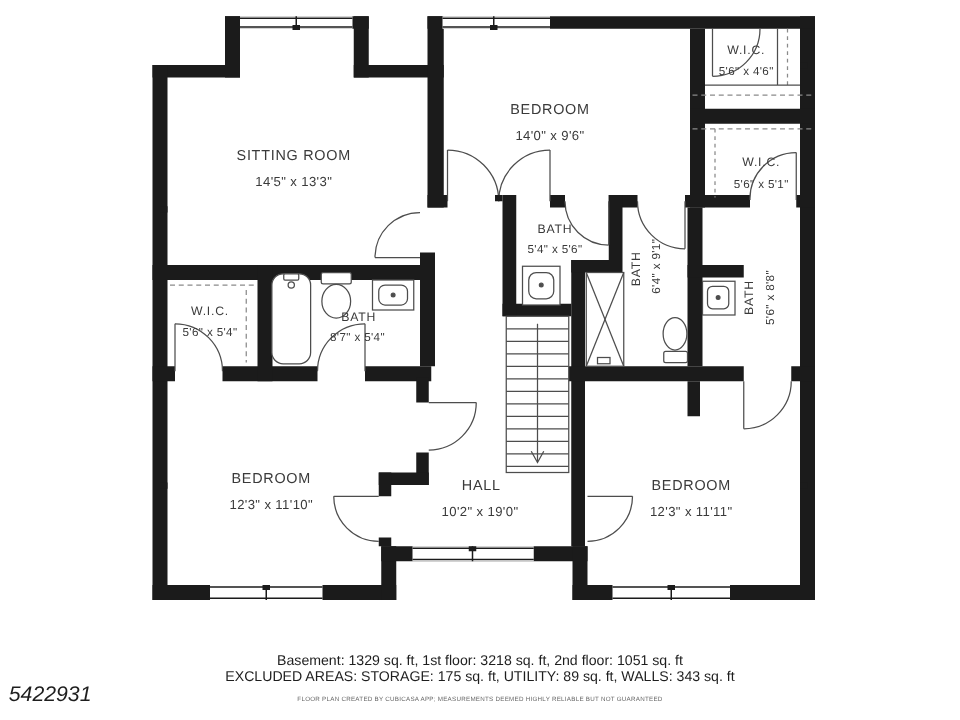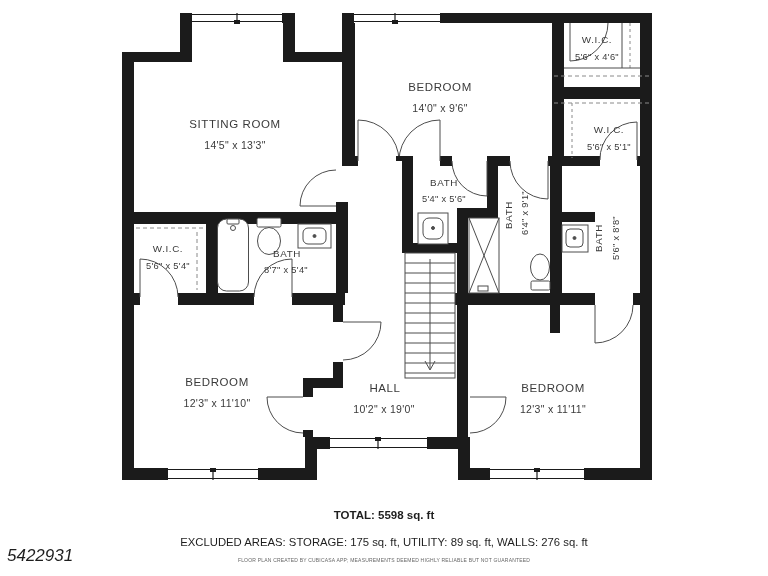--- a/index.html
+++ b/index.html
@@ -277,17 +277,17 @@
     <text class="room-dims" x="217" y="407">12'3" x 11'10"</text>
 
     <text class="room-name" x="385" y="392">HALL</text>
     <text class="room-dims" x="384" y="413">10'2" x 19'0"</text>
 
     <text class="room-name" x="553" y="392">BEDROOM</text>
     <text class="room-dims" x="553" y="413">12'3" x 11'11"</text>
   </g>
 </svg>
 
-  <div class="footer footer-total">TOTAL: 5598 sq. ft</div>
-  <div class="footer footer-excluded">EXCLUDED AREAS: STORAGE: 175 sq. ft, UTILITY: 89 sq. ft, WALLS: 276 sq. ft</div>
+  <div class="footer footer-floors">Basement: 1329 sq. ft, 1st floor: 3218 sq. ft, 2nd floor: 1051 sq. ft</div>
+  <div class="footer footer-excluded">EXCLUDED AREAS: STORAGE: 175 sq. ft, UTILITY: 89 sq. ft, WALLS: 343 sq. ft</div>
   <div class="footer footer-disclaimer">FLOOR PLAN CREATED BY CUBICASA APP; MEASUREMENTS DEEMED HIGHLY RELIABLE BUT NOT GUARANTEED</div>
   <div class="plan-id">5422931</div>
 </div>
 
 </body></html>

